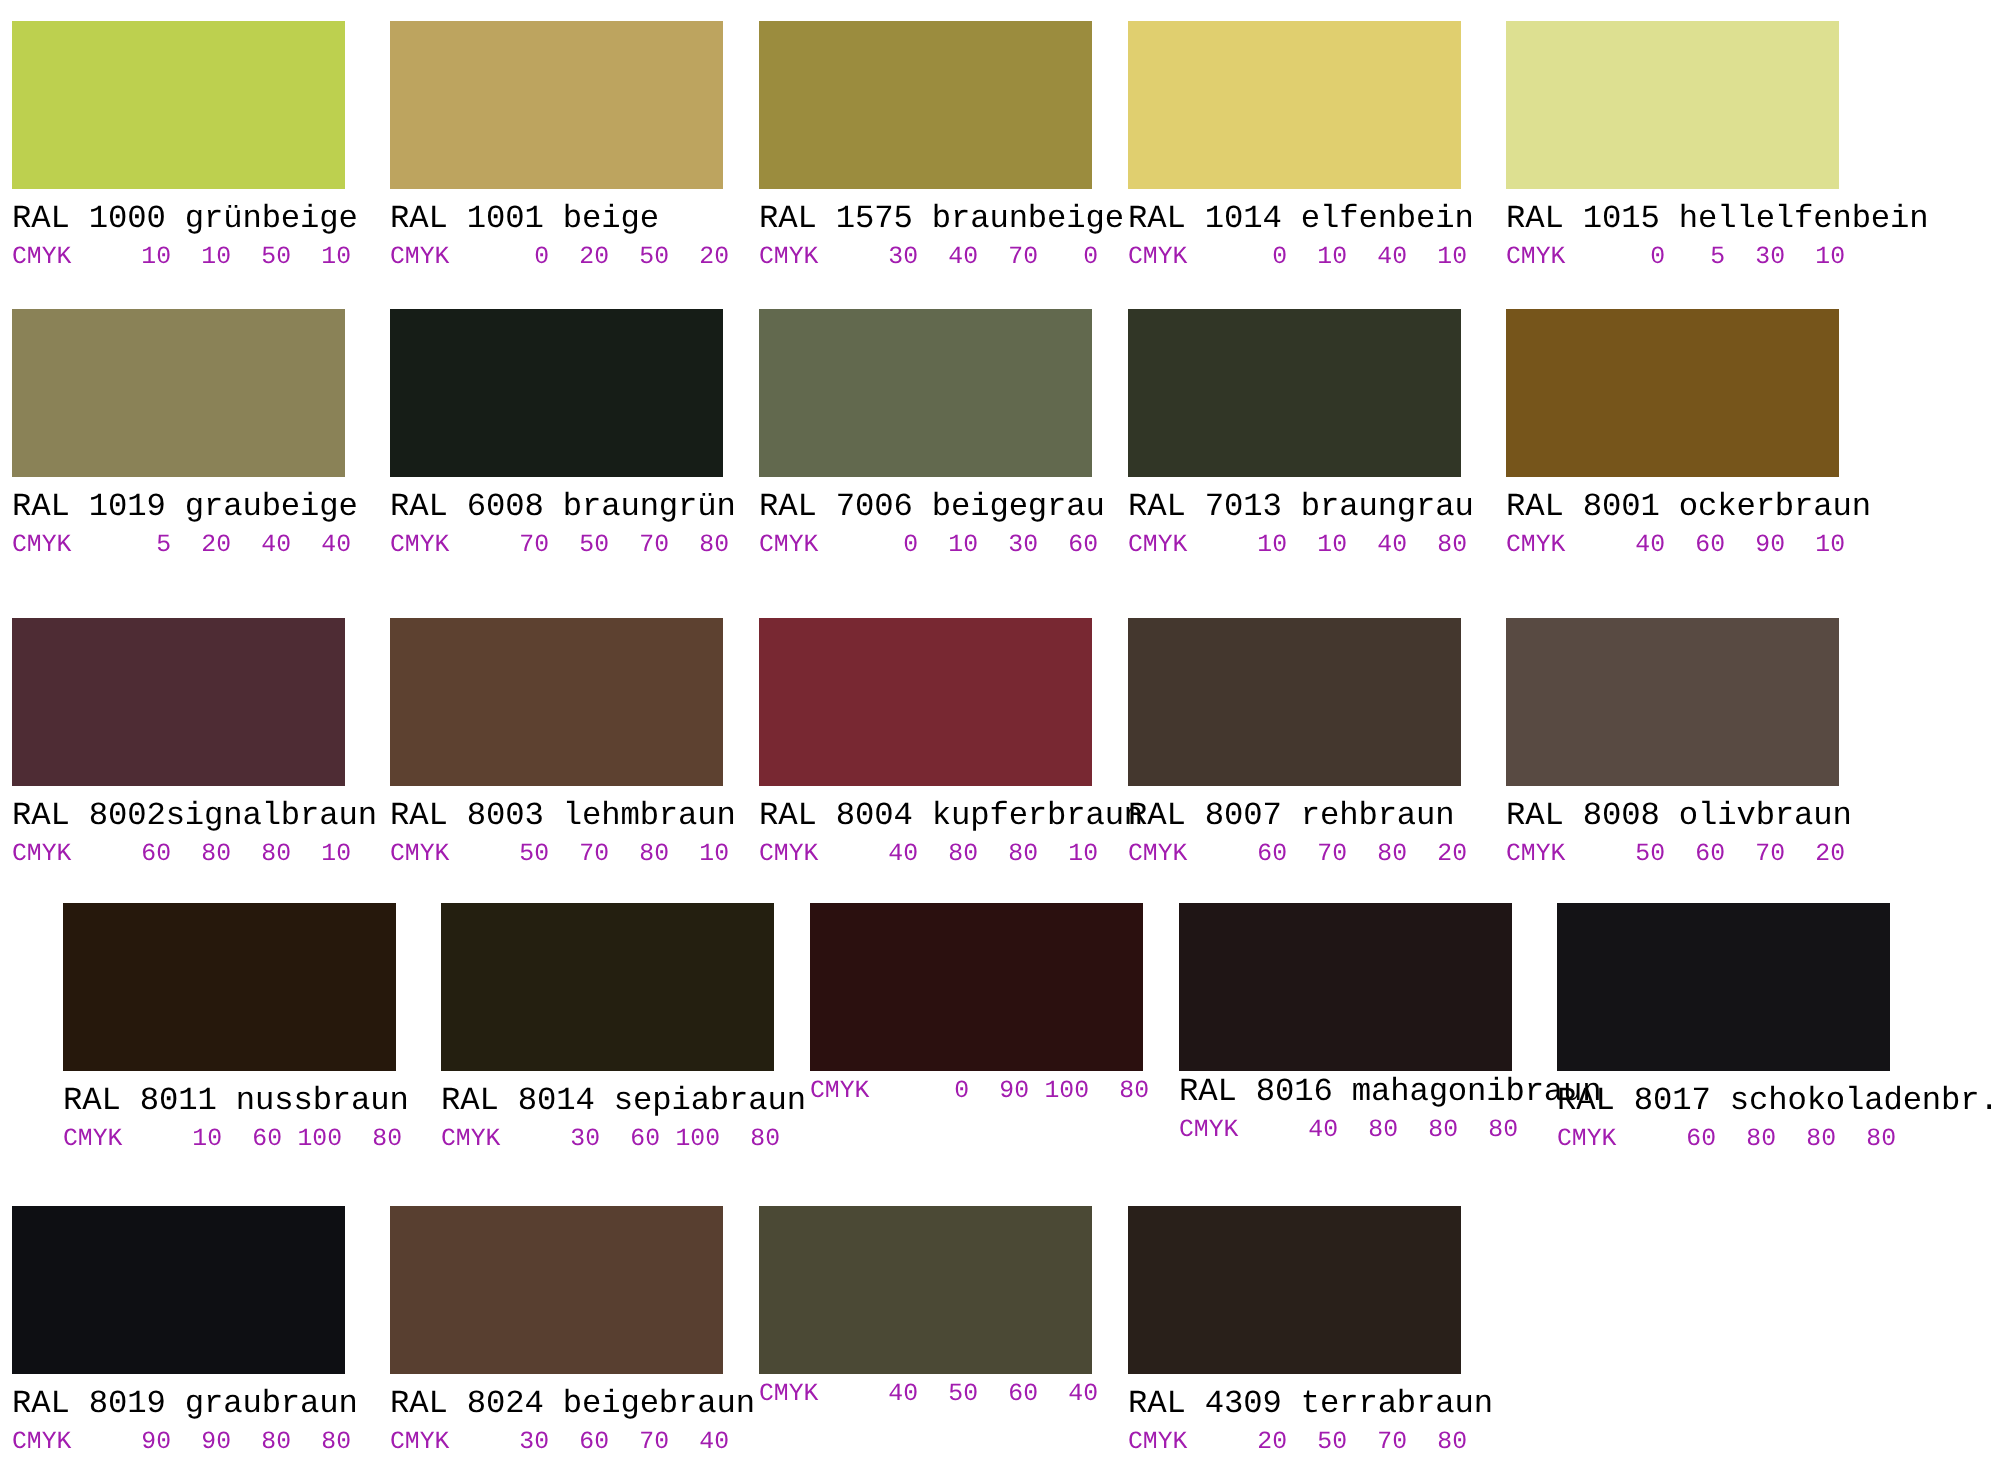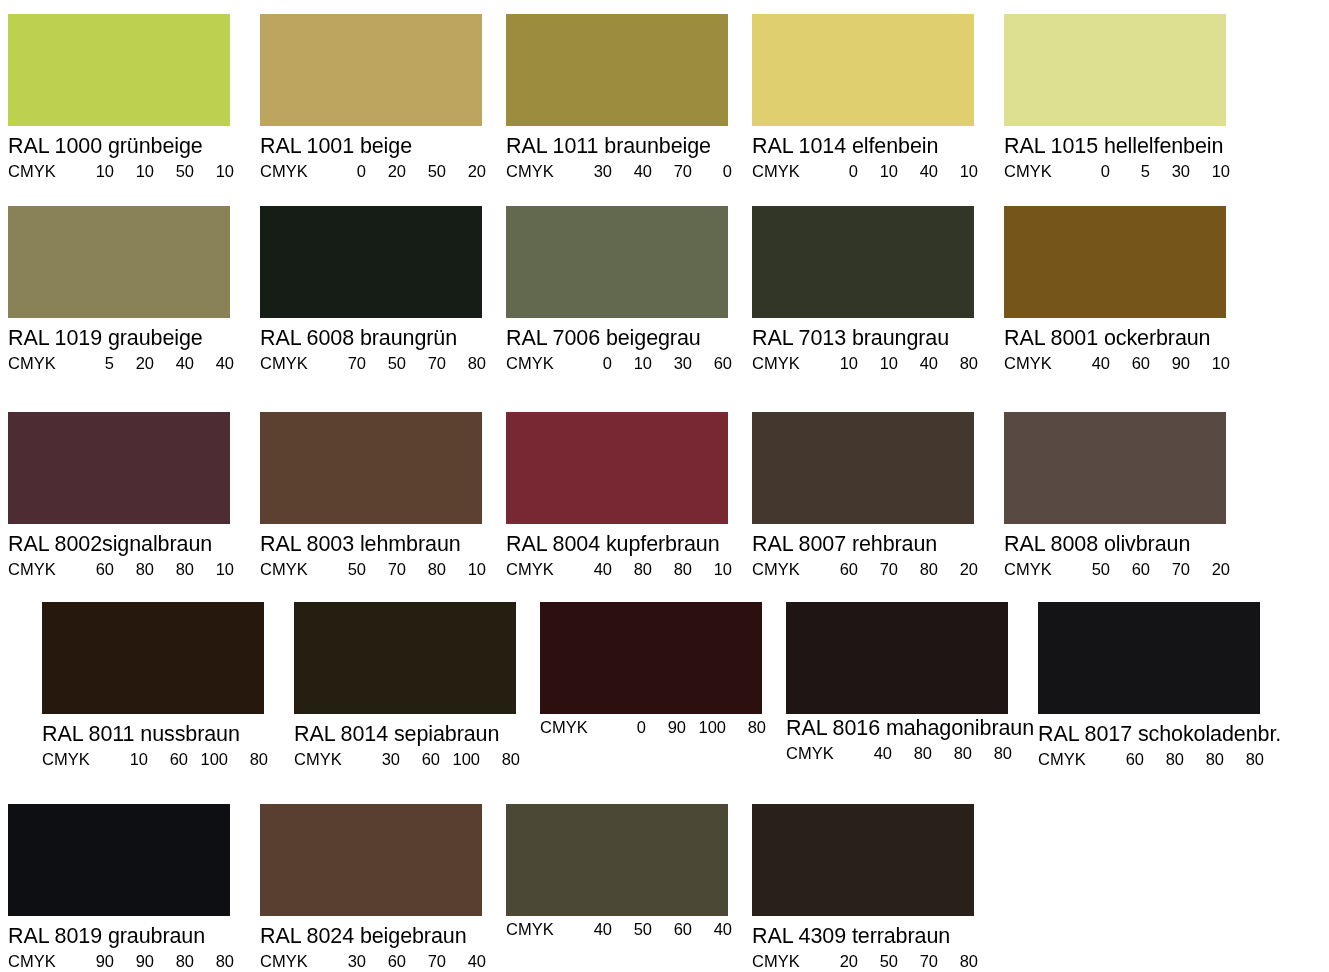--- a/index.html
+++ b/index.html
@@ -18,20 +18,21 @@
   #chart {
     position: relative;
     width: 1329px;
     height: 972px;
   }
   .row {
     display: flex;
     height: 190px;
     padding-left: 8px;
     box-sizing: border-box;
+    font-family: Liberation Mono, monospace;
   }
   .cell {
     width: 246px;
     position: relative;
     box-sizing: border-box;
   }
   .cell.shift {
     padding-left: 6px;
   }
   .cell.shift2 {
@@ -53,21 +54,21 @@
     white-space: nowrap;
     margin-top: 8px;
     color: #000;
   }
   .cmyk {
     display: flex;
     align-items: center;
     margin-top: 4px;
     font-size: 16.5px;
     line-height: 18px;
-    color: #000000;
+    color: #a21caf;
   }
   .cmyk .lbl {
     width: 72px;
     flex: 0 0 72px;
   }
   .cmyk .v {
     width: 34px;
     flex: 0 0 34px;
     text-align: right;
   }
@@ -105,21 +106,21 @@
         <div class="cmyk">
           <span class="lbl">CMYK</span>
           <span class="v">0</span>
           <span class="v">20</span>
           <span class="v">50</span>
           <span class="v">20</span>
         </div>
       </div>
       <div class="cell shift">
         <div class="swatch" title="RAL 1011 braunbeige" style="background-color: rgb(155, 140, 62);"></div>
-        <div class="name">RAL 1011 braunbeige</div>
+        <div class="name">RAL 1575 braunbeige</div>
         <div class="cmyk">
           <span class="lbl">CMYK</span>
           <span class="v">30</span>
           <span class="v">40</span>
           <span class="v">70</span>
           <span class="v">0</span>
         </div>
       </div>
       <div class="cell shift">
         <div class="swatch" title="RAL 1014 elfenbein" style="background-color: rgb(224, 207, 111);"></div>

